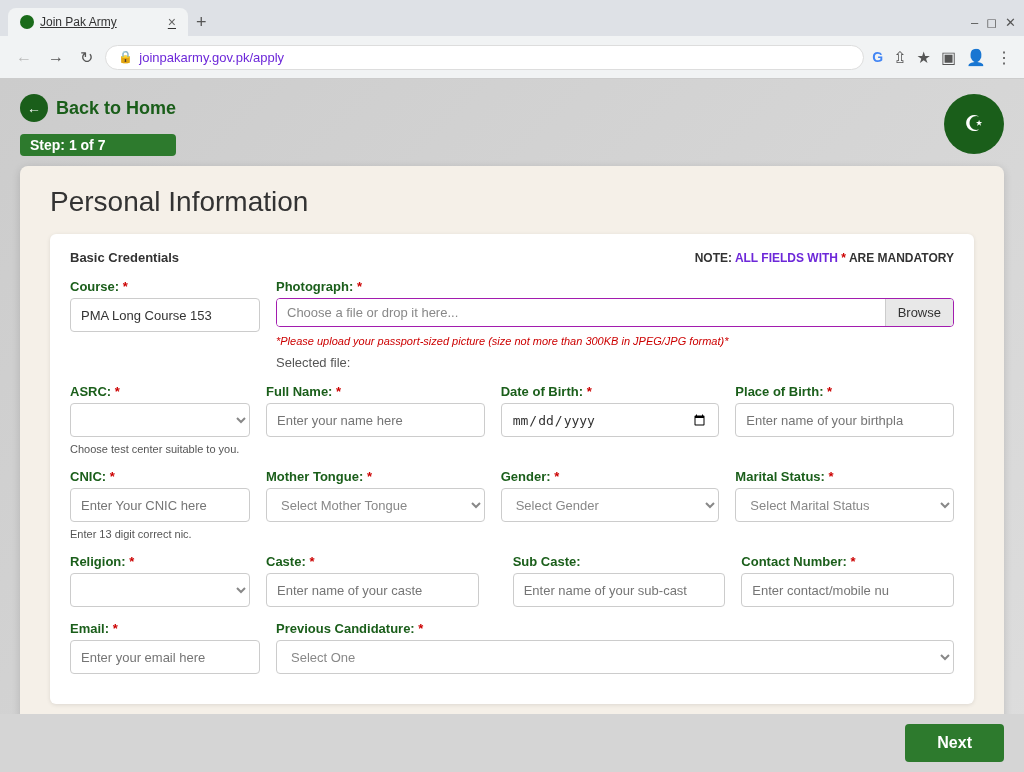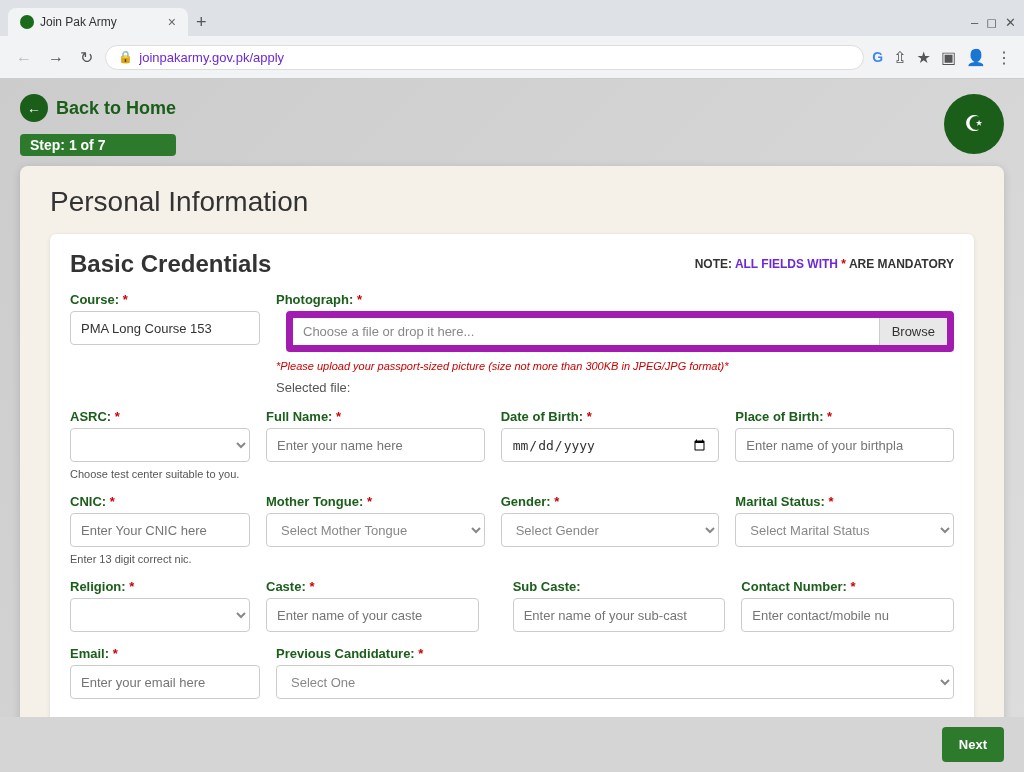--- a/index.html
+++ b/index.html
@@ -28,20 +28,21 @@
       display: flex;
       align-items: center;
       background: #f1f3f4;
       border-radius: 8px 8px 0 0;
       padding: 6px 12px;
       font-size: 12px;
       color: #333;
       min-width: 180px;
       height: 28px;
       position: relative;
+      text-decoration: underline;
     }
     .tab-favicon {
       width: 14px;
       height: 14px;
       background: #1a6b1a;
       border-radius: 50%;
       margin-right: 6px;
       display: inline-block;
     }
     .tab-close {
@@ -185,21 +186,21 @@
       padding: 16px 20px;
       box-shadow: 0 1px 4px rgba(0,0,0,0.1);
     }
     .section-header {
       display: flex;
       justify-content: space-between;
       align-items: center;
       margin-bottom: 14px;
     }
     .section-title {
-      font-size: 24px;
+      font-size: 13px;
       font-weight: bold;
       color: #333;
     }
     .note-text {
       font-size: 12px;
       color: #cc0000;
       font-weight: bold;
     }
     .note-text span { color: #333; }
 
@@ -242,24 +243,23 @@
     .hint-text {
       font-size: 11px;
       color: #555;
       margin-top: 2px;
     }
     .photo-group {
       flex: 1;
     }
     .file-input-wrapper {
       display: flex;
-      border: 7px solid #a21caf;
+      border: 1px solid #a21caf;
       border-radius: 4px;
       overflow: hidden;
-      margin-left: 10px;
     }
     .file-placeholder {
       flex: 1;
       padding: 6px 10px;
       font-size: 13px;
       color: #888;
       background: white;
     }
     .browse-btn {
       background: #e8e8e8;
@@ -290,22 +290,22 @@
       width: 1024px;
       background: #d5d5d5;
       padding: 10px 20px;
       display: flex;
       justify-content: flex-end;
     }
     .next-btn {
       background: #2d7a2d;
       color: white;
       border: none;
-      padding: 10px 17px;
-      font-size: 13px;
+      padding: 10px 32px;
+      font-size: 16px;
       font-weight: bold;
       border-radius: 4px;
       cursor: pointer;
     }
   </style>
 </head>
 <body>
 
 <div class="browser-chrome">
 

